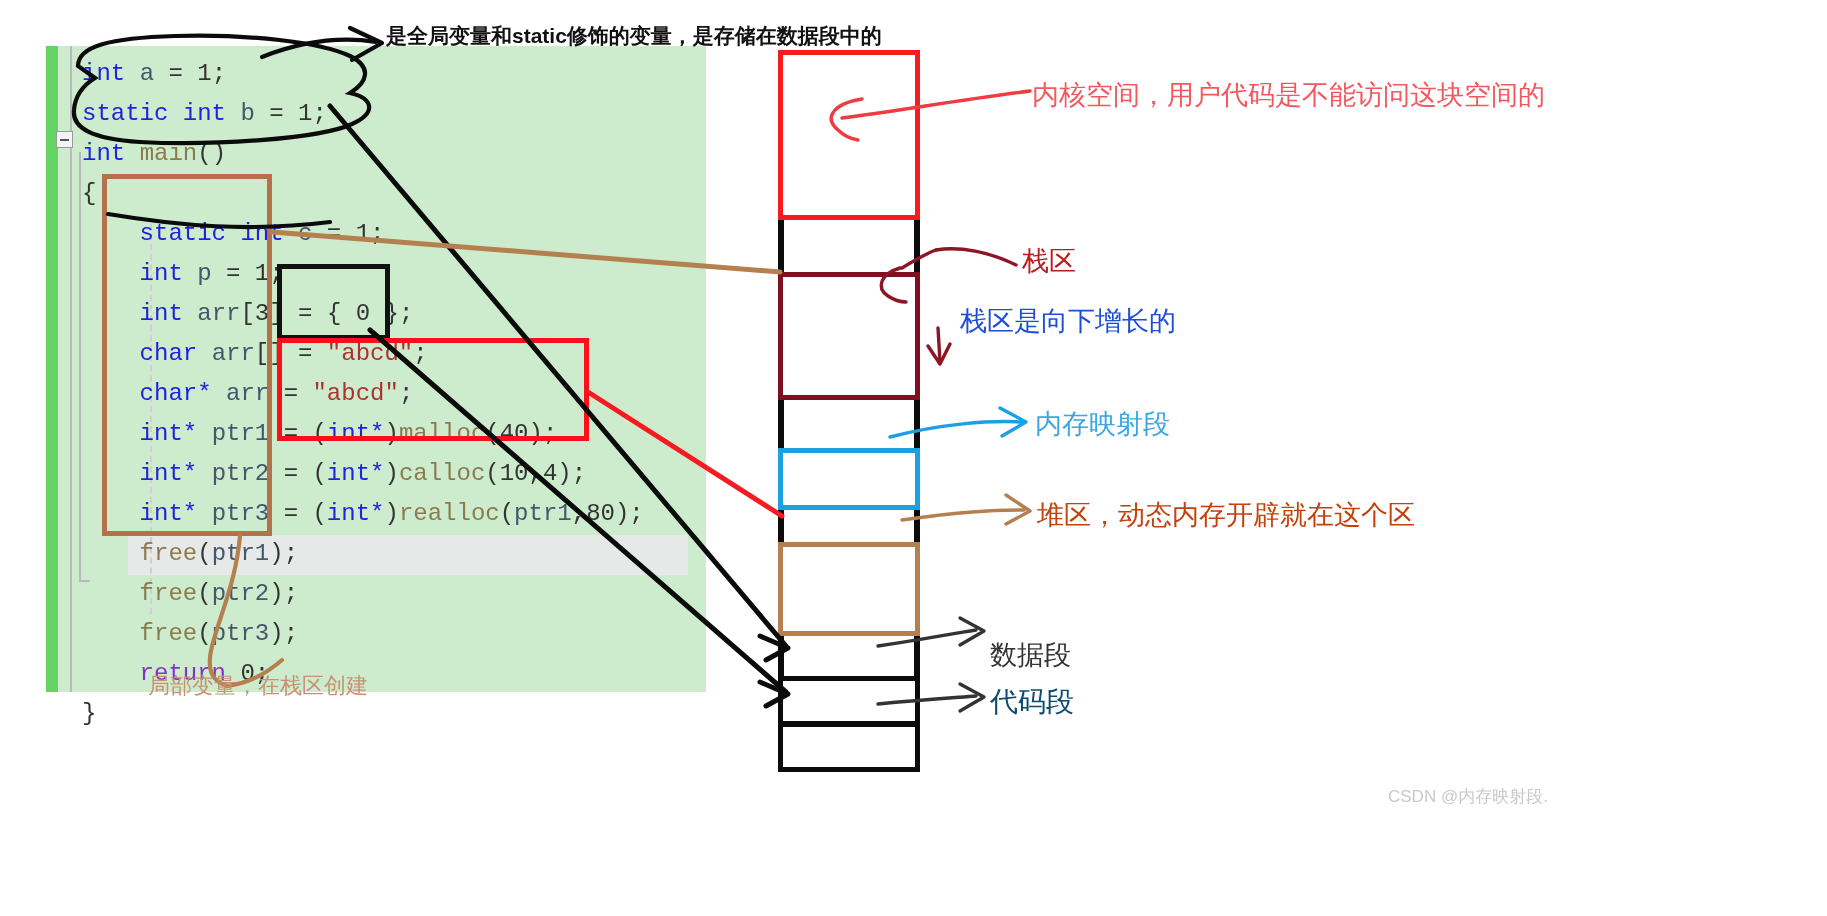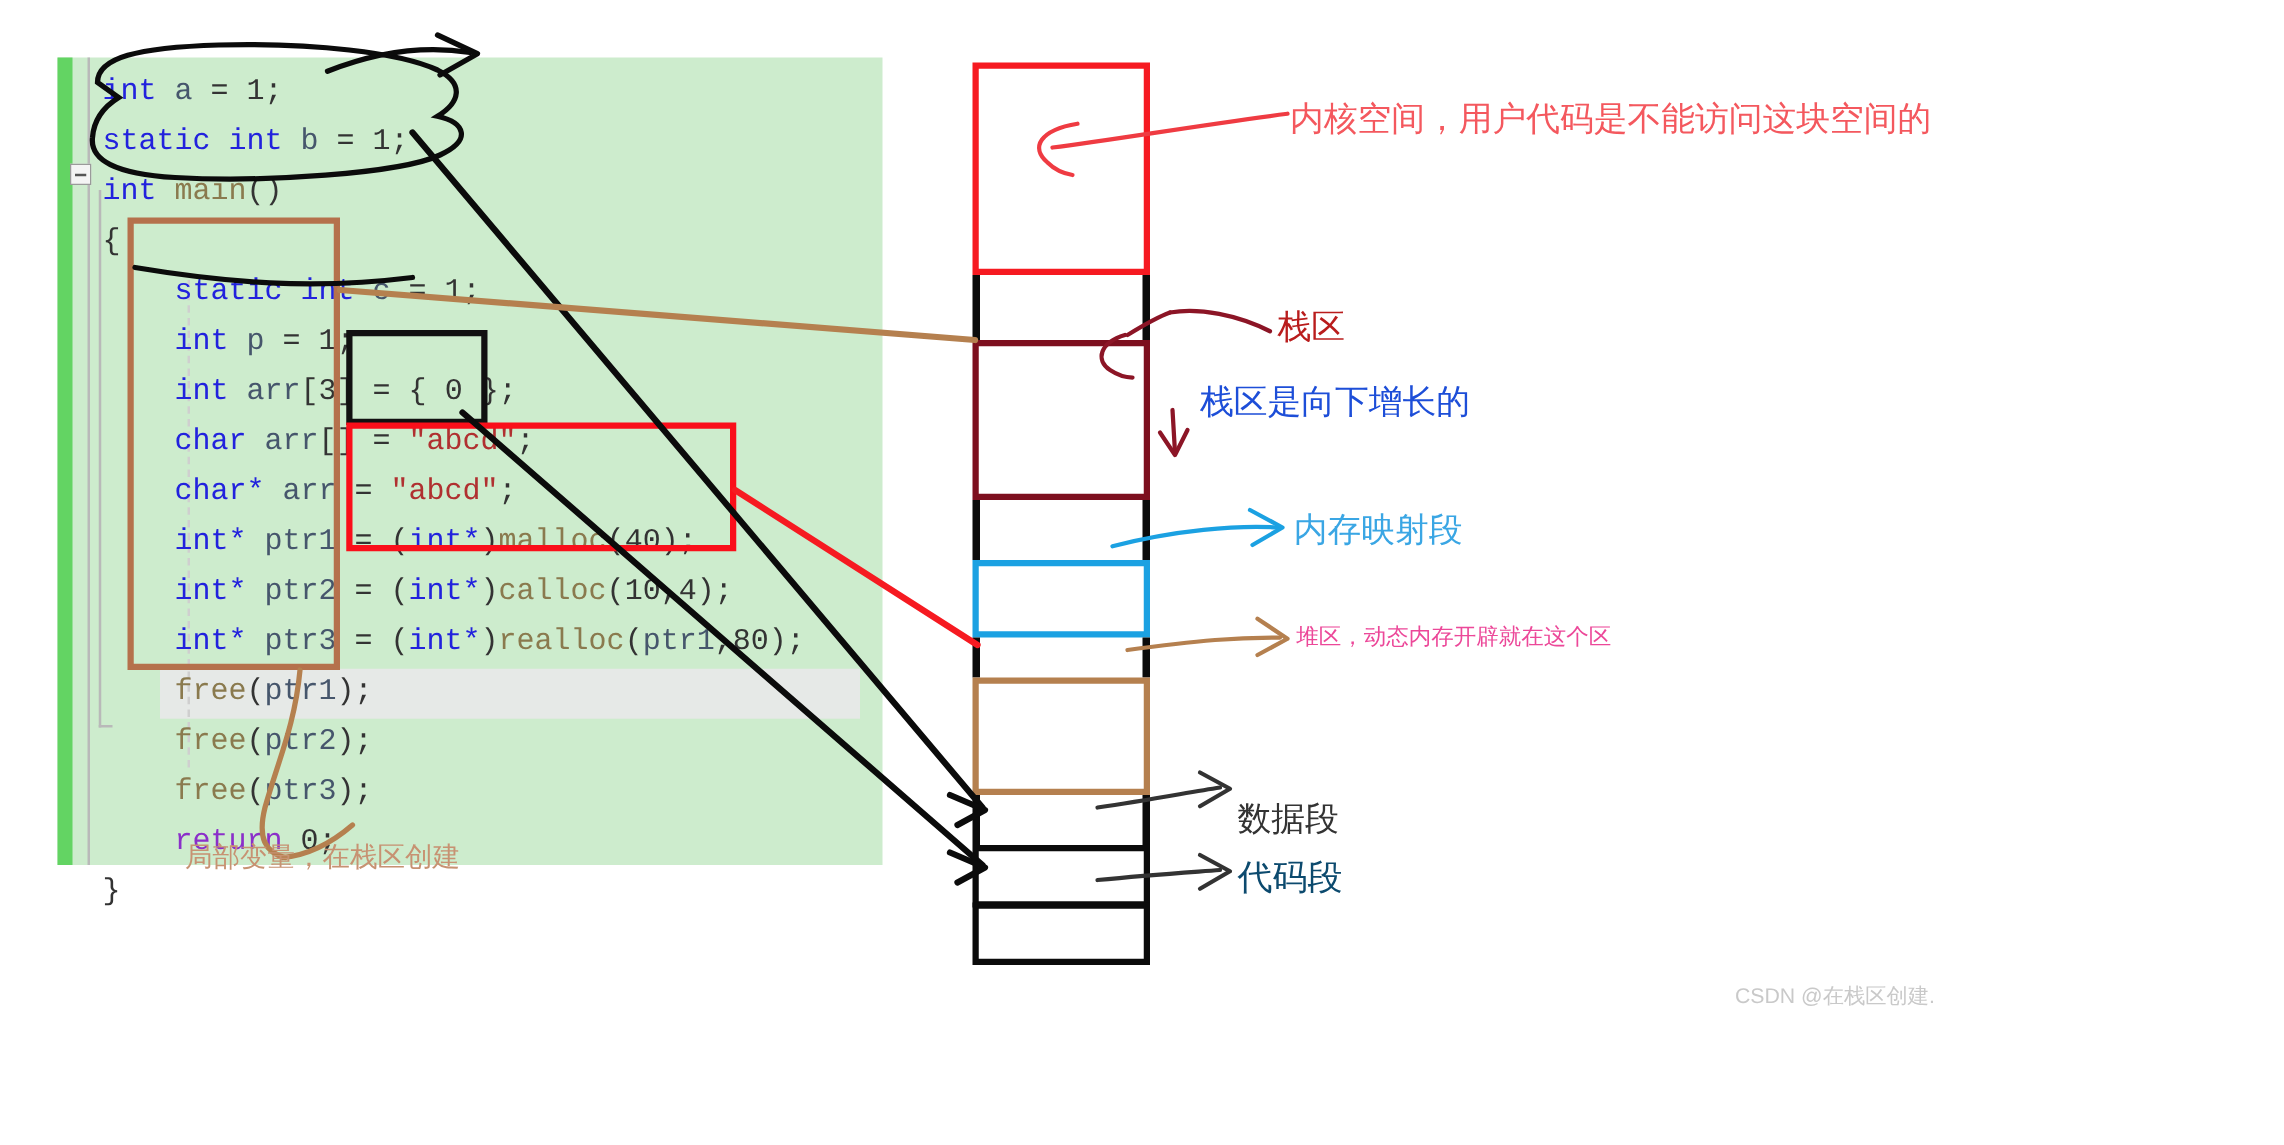--- a/index.html
+++ b/index.html
@@ -78,21 +78,21 @@
   #seg-code{top:672px;height:50px;border:5px solid #0b0b0b;}
 
   
   .ann{position:absolute;white-space:nowrap;
        font-family:"Liberation Sans","DejaVu Sans",sans-serif;}
   #ann-global{left:386px;top:22px;font-size:21px;color:#111111;font-weight:700;}
   #ann-kernel{left:1032px;top:77px;font-size:27px;color:#f4585e;}
   #ann-stack{left:1022px;top:243px;font-size:27px;color:#b91c1c;}
   #ann-stack-grow{left:960px;top:303px;font-size:27px;color:#1d4ed8;}
   #ann-mmap{left:1035px;top:406px;font-size:27px;color:#3aa6e4;font-family:Liberation Serif, serif;}
-  #ann-heap{left:1037px;top:497px;font-size:18px;color:#ec4899;}
+  #ann-heap{left:1037px;top:497px;font-size:27px;color:#c2410c;}
   #ann-dataseg{left:990px;top:617px;font-size:27px;color:#333333;margin-top:20px;}
   #ann-codeseg{left:990px;top:683px;font-size:28px;color:#0c4a6e;}
   #ann-local{left:148px;top:671px;font-size:22px;color:#c79272;}
   #watermark{left:1388px;top:785px;font-size:17px;color:#c9c9c9;}
 
   svg#overlay{position:absolute;left:0;top:0;width:1827px;height:916px;pointer-events:none;}
 </style>
 </head>
 <body>
 
@@ -185,23 +185,24 @@
     <path d="M902,520 C960,512 990,510 1024,510" fill="none" stroke="#b5804f" stroke-width="3.4" stroke-linecap="round"></path>
     <path d="M1006,495 L1030,511 L1006,524" fill="none" stroke="#b5804f" stroke-width="3.4" stroke-linecap="round" stroke-linejoin="round"></path>
 
     <path d="M878,646 C920,640 950,634 976,630" fill="none" stroke="#333333" stroke-width="3.4" stroke-linecap="round"></path>
     <path d="M960,618 L984,631 L960,645" fill="none" stroke="#333333" stroke-width="3.4" stroke-linecap="round" stroke-linejoin="round"></path>
 
     <path d="M878,704 C920,700 950,698 976,696" fill="none" stroke="#333333" stroke-width="3.4" stroke-linecap="round"></path>
     <path d="M960,684 L984,697 L960,711" fill="none" stroke="#333333" stroke-width="3.4" stroke-linecap="round" stroke-linejoin="round"></path>
   </svg>
 
+  <div class="ann" id="ann-global">是全局变量和static修饰的变量，是存储在数据段中的</div>
   <div class="ann" id="ann-kernel">内核空间，用户代码是不能访问这块空间的</div>
   <div class="ann" id="ann-stack">栈区</div>
   <div class="ann" id="ann-stack-grow">栈区是向下增长的</div>
   <div class="ann" id="ann-mmap">内存映射段</div>
   <div class="ann" id="ann-heap">堆区，动态内存开辟就在这个区</div>
   <div class="ann" id="ann-dataseg">数据段</div>
   <div class="ann" id="ann-codeseg">代码段</div>
   <div class="ann" id="ann-local">局部变量，在栈区创建</div>
 
-  <div class="ann" id="watermark">CSDN @在栈区创建.</div>
+  <div class="ann" id="watermark">CSDN @内存映射段.</div>
 </div>
 
 </body></html>

